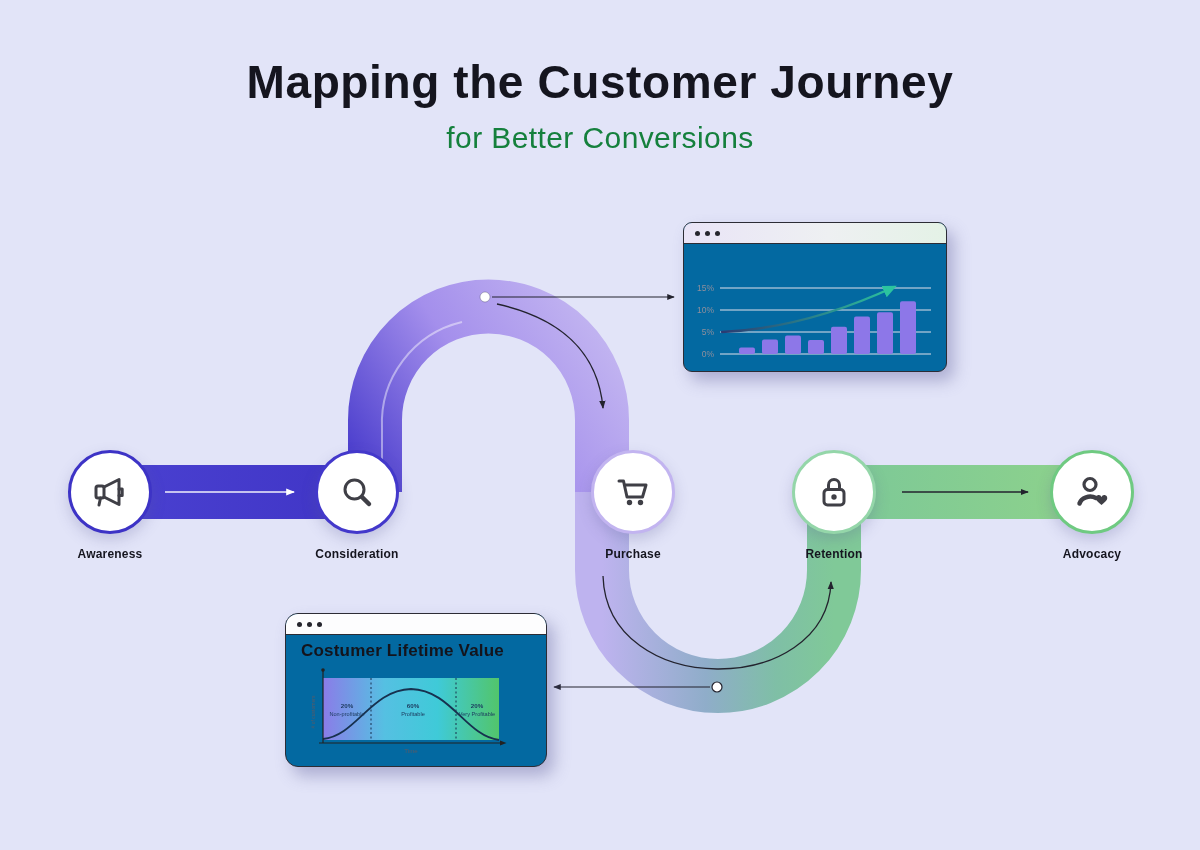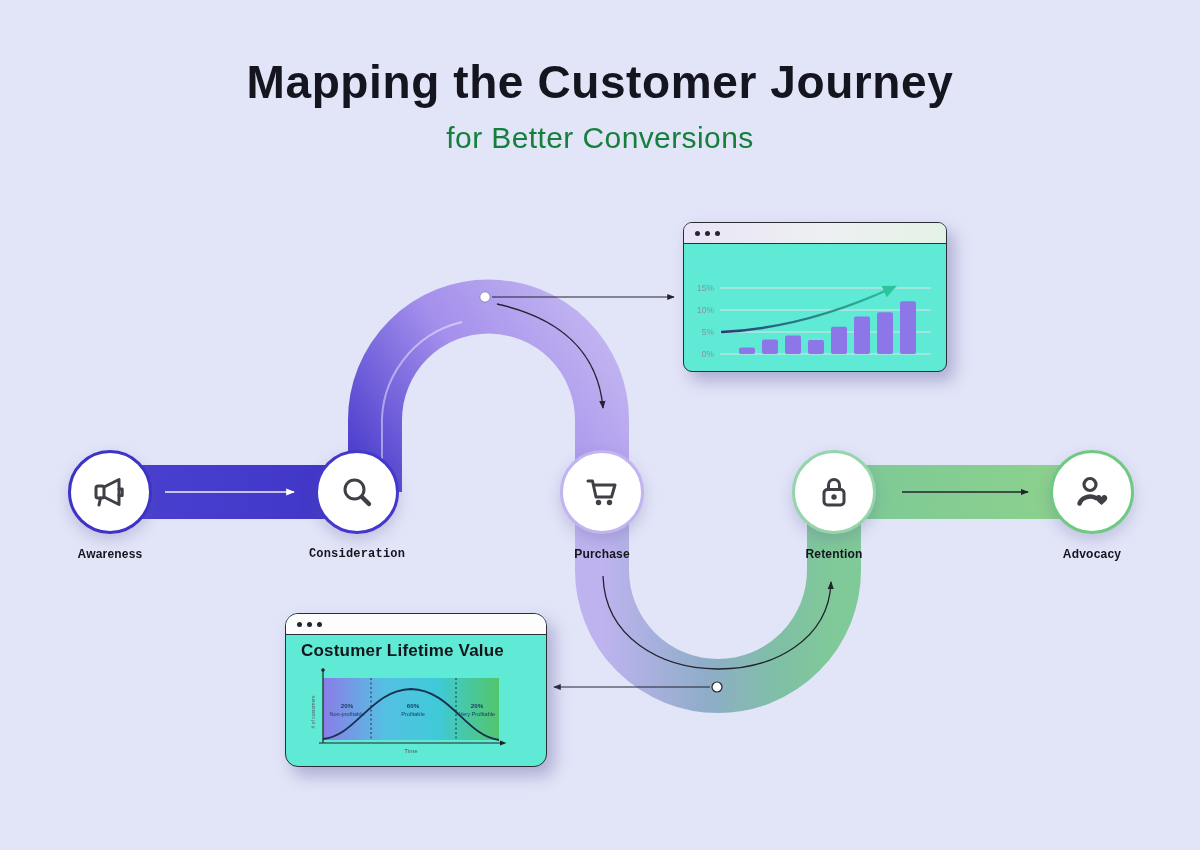--- a/index.html
+++ b/index.html
@@ -15,21 +15,21 @@
   svg.journey{position:absolute;left:0;top:0;}
 
   
   .stage{position:absolute;top:450px;width:170px;display:flex;flex-direction:column;align-items:center;}
   .stage-circle{width:84px;height:84px;border-radius:50%;background:#fff;border:3.5px solid #444;
     box-sizing:border-box;display:flex;align-items:center;justify-content:center;
     box-shadow:0 6px 14px rgba(90,90,150,.25);}
   .stage-label{margin-top:13px;font-size:12px;font-weight:700;color:#15151f;letter-spacing:.2px;white-space:nowrap;}
 
   
-  .card{position:absolute;background:#5eead4;border:1.6px solid #2c2c35;border-radius:9px;
+  .card{position:absolute;background:#0369a1;border:1.6px solid #2c2c35;border-radius:9px;
     box-shadow:7px 9px 16px rgba(108,108,165,.45);overflow:hidden;}
   .card-header{position:absolute;left:0;top:0;right:0;height:21px;border-bottom:1.6px solid #2c2c35;
     display:flex;align-items:center;padding-left:11px;gap:5px;box-sizing:border-box;}
   .hdr-grad{background:linear-gradient(90deg,#e9e4f7 0%,#eef0f2 55%,#e4f2e6 100%);}
   .hdr-plain{background:#fdfdfe;}
   .wdot{width:5px;height:5px;border-radius:50%;background:#26262e;}
   #card-top svg,#card-clv svg{position:absolute;left:0;}
   #card-top svg{top:24px;}
   #card-clv svg{top:23px;}
   .clv-title{position:absolute;left:15px;top:27px;font-size:17px;font-weight:700;color:#14141c;letter-spacing:.2px;}
@@ -98,33 +98,33 @@
           <rect x="8" y="16" width="8" height="12" rx="2"></rect>
           <path d="M16 17 L31 9.5 V34.5 L16 27"></path>
           <path d="M31 19 h3.2 v6.5 H31"></path>
           <path d="M12.5 28 l-1.5 7"></path>
         </g>
       </svg>
     </div>
     <div class="stage-label">Awareness</div>
   </div>
 
-  <div class="stage" style="left:272px;font-family:Liberation Mono, monospace;">
+  <div class="stage" style="left:272px;">
     <div class="stage-circle" style="border-color: rgb(67, 56, 203);">
       <svg width="44" height="44" viewBox="0 0 44 44">
         <g stroke="#3f3f46" fill="none" stroke-linecap="round">
           <circle cx="19.5" cy="19.5" r="9.5" stroke-width="3"></circle>
           <path d="M27 27 L34 34" stroke-width="4.5"></path>
         </g>
       </svg>
     </div>
     <div class="stage-label">Consideration</div>
   </div>
 
-  <div class="stage" style="left:517px;">
+  <div class="stage" style="left:548px;">
     <div class="stage-circle" style="border-color: rgb(194, 180, 240);">
       <svg width="44" height="44" viewBox="0 0 44 44">
         <g stroke="#3f3f46" stroke-width="3" fill="none" stroke-linejoin="round" stroke-linecap="round">
           <path d="M8 11 h4.5 L16 27 h15.5 L35 15 H14"></path>
         </g>
         <circle cx="18.5" cy="32.5" r="2.7" fill="#3f3f46"></circle>
         <circle cx="29.5" cy="32.5" r="2.7" fill="#3f3f46"></circle>
       </svg>
     </div>
     <div class="stage-label">Purchase</div>

